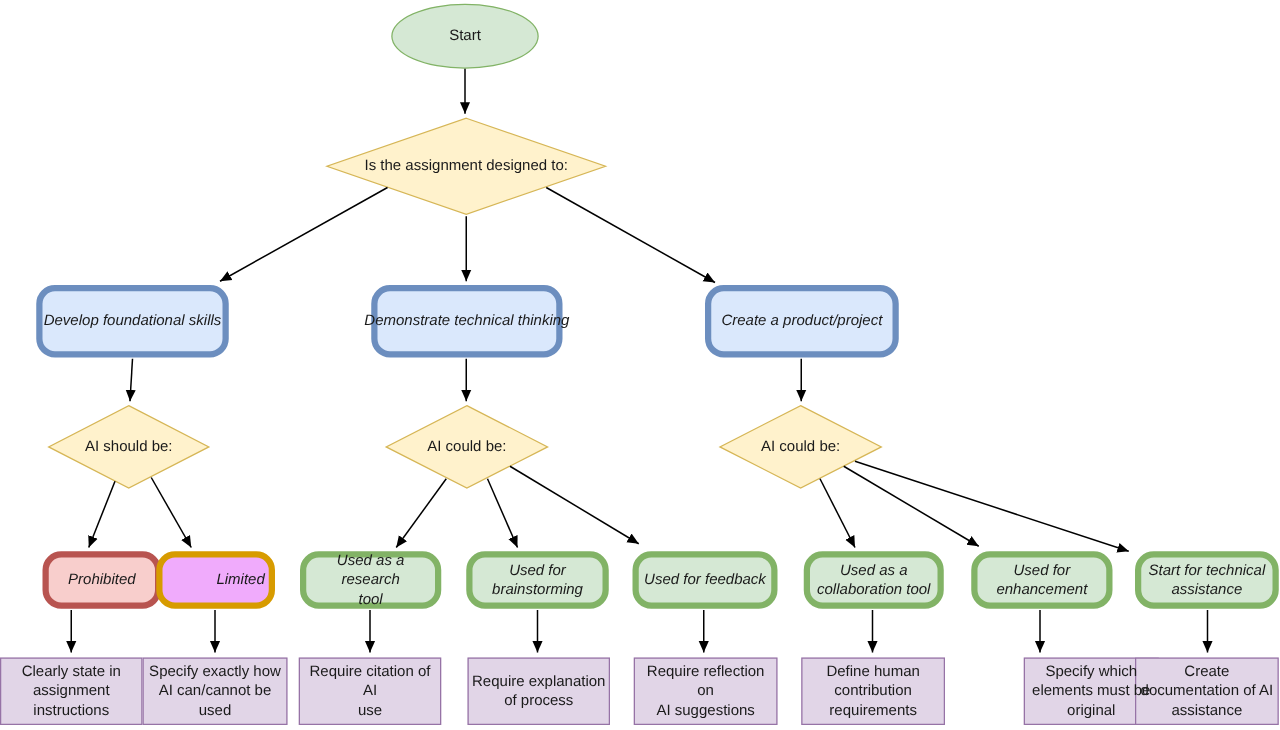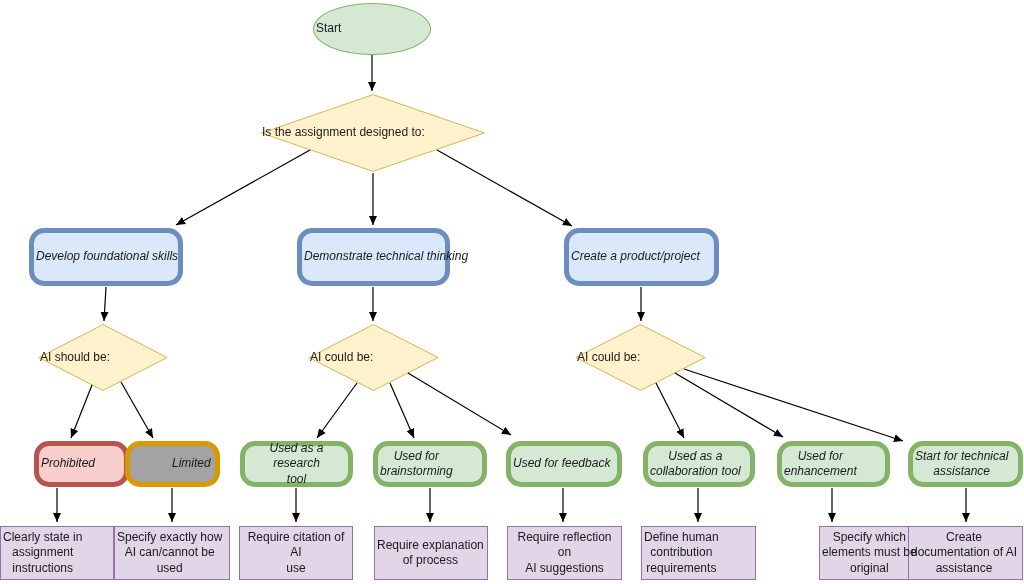--- a/index.html
+++ b/index.html
@@ -1,26 +1,26 @@
 <!DOCTYPE html>
 <html><head>
 <meta charset="utf-8">
 <style>
   html,body{margin:0;padding:0;background:#fff;}
   .canvas{position:relative;width:1024px;height:584px;background:#ffffff;overflow:hidden;
           font-family:"Liberation Sans",sans-serif;}
-  .node{position:absolute;display:flex;align-items:center;
+  .node{position:absolute;display:flex;align-items:center;justify-content:center;
         text-align:center;box-sizing:border-box;font-size:12px;line-height:1.28;color:#1a1a1a;}
   .lbl{white-space:pre-line;padding:0 2px;position:relative;z-index:1;}
   .lbl.nowrap{white-space:nowrap;}
   .ellipse{background:#d5e8d4;border:1px solid #82b366;border-radius:50%;}
   .rounded{border-radius:15px;border:5px solid #ef4444;font-style:italic;}
   .goal{background:#dae8fc;border-color:#6c8ebf;}
   .prohibited{background:#f8cecc;border-color:#b85450;margin-left:24px;}
-  .limited{background:#a3a3a3;border-color:#d79b00;padding-left:40px;}
+  .limited{background:#f0abfc;border-color:#d79b00;padding-left:40px;}
   .allowed{background:#d5e8d4;border-color:#82b366;}
   .action{background:#e1d5e7;border:1px solid #9673a6;}
   .diamond{background:transparent;border:none;}
   .diamond .dshape{position:absolute;left:0;top:0;width:100%;height:100%;overflow:visible;}
   .diamond polygon{fill:#fff2cc;stroke:#d6b656;stroke-width:1;}
   .edges{position:absolute;left:0;top:0;z-index:5;pointer-events:none;}
   .edges line{stroke:#000000;stroke-width:1.2;}
 </style>
 </head>
 <body>

